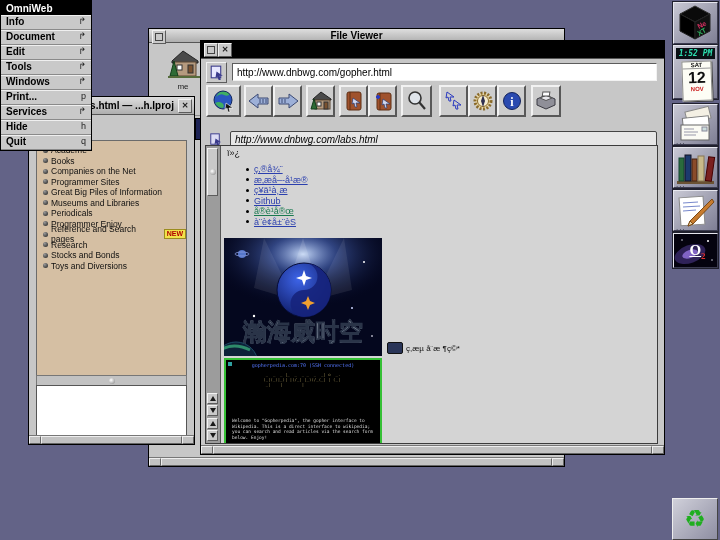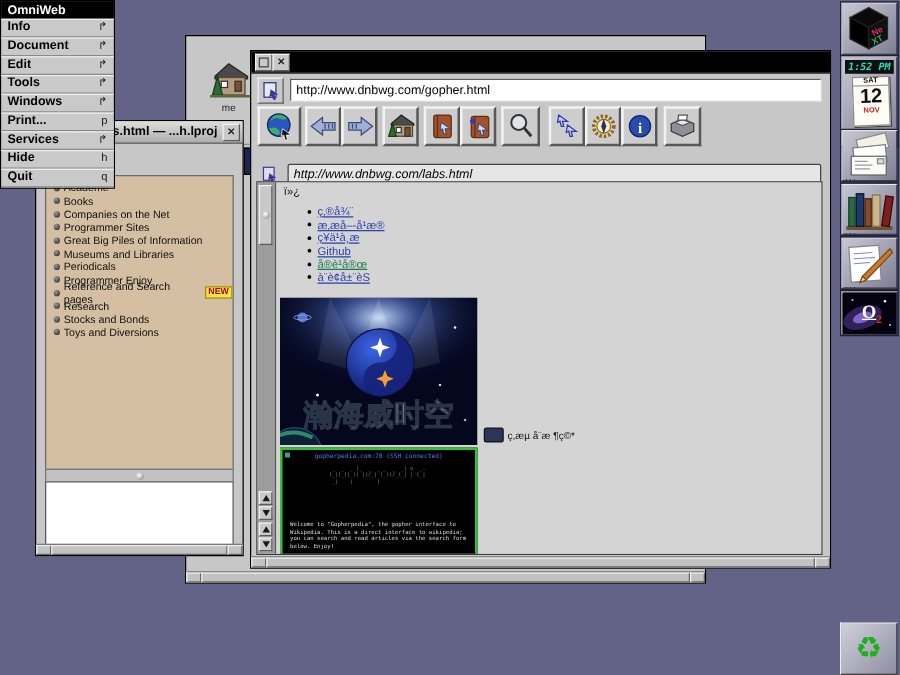--- a/index.html
+++ b/index.html
@@ -124,20 +124,26 @@
   #recycle{position:absolute;left:672px;top:498px;width:44px;height:40px;
            background:linear-gradient(135deg,#d0d0da,#8e8ea2);
            border:1px solid;border-color:#eee #444 #444 #eee;display:flex;
            align-items:center;justify-content:center;}
   #recycle span{font-size:24px;color:#1fae1f;line-height:1;}
 </style>
 </head>
 <body>
 
 <div class="win" id="fview">
+  <div class="tbar fvtitle">
+    <span class="sqbtn minib">
+        <span style="width:6px;height:6px;border:1px solid #444;"></span>
+      </span>
+    <span style="flex:1;text-align:center;">File Viewer</span>
+  </div>
   <div class="shelfcell">
     <svg width="38" height="34" viewBox="0 0 38 34">
       <polygon points="8,14 19,4 34,14 34,16 8,16" fill="#4a4a4a" stroke="#222"></polygon>
       <rect x="10" y="15" width="22" height="14" fill="#b59a7e" stroke="#5a4632"></rect>
       <rect x="13" y="18" width="5" height="5" fill="#fff" stroke="#333"></rect>
       <rect x="24" y="18" width="5" height="8" fill="#7a5230" stroke="#333"></rect>
       <polygon points="6,29 10,14 14,29" fill="#2e6b35" stroke="#143d1a"></polygon>
       <rect x="4" y="29" width="32" height="2" fill="#556b3a"></rect>
     </svg>
     <span class="lbl">me</span>
@@ -483,21 +489,21 @@
 <div class="tile" style="top:2px;height:42px;">
   <svg width="43" height="40" viewBox="0 0 43 40">
     <polygon points="21,3 36,11 21,19 6,11" fill="#0a0a0a" stroke="#333"></polygon>
     <polygon points="6,11 21,19 21,36 6,28" fill="#000" stroke="#222"></polygon>
     <polygon points="36,11 21,19 21,36 36,28" fill="#111" stroke="#222"></polygon>
     <text x="25" y="26" font-size="7" font-weight="bold" fill="#d33060" transform="rotate(-28 25 26)">Ne</text>
     <text x="25" y="33" font-size="7" font-weight="bold" fill="#30b060" transform="rotate(-28 25 33)">XT</text>
   </svg>
 </div>
 
-<div class="tile" style="top:45px;height:72px;">
+<div class="tile" style="top:45px;height:54px;">
   <div id="lcd">
       <span>1:52 PM</span>
     </div>
   <div id="calsheet">
     <div class="wd">SAT</div>
     <div class="dy">12</div>
     <div class="mo">NOV</div>
   </div>
 </div>
 

